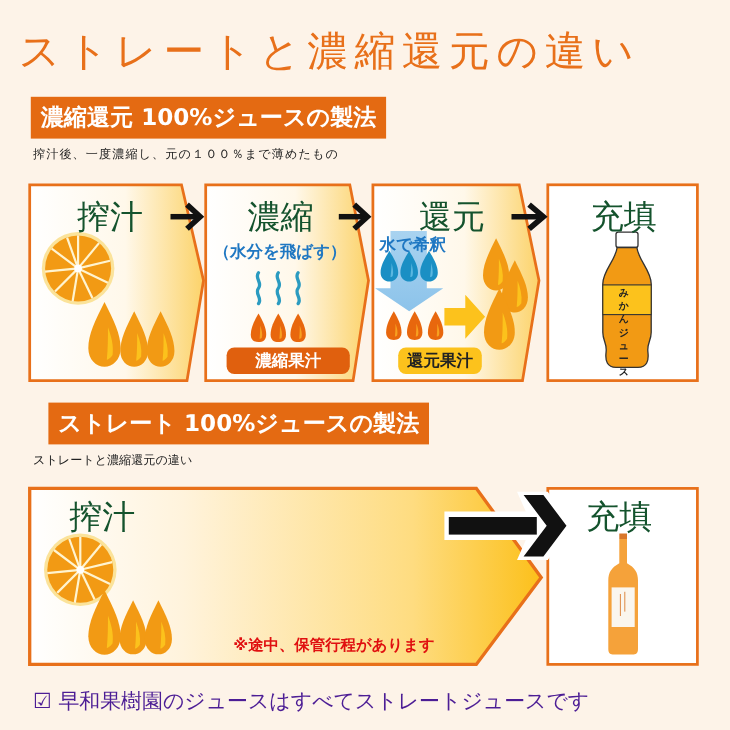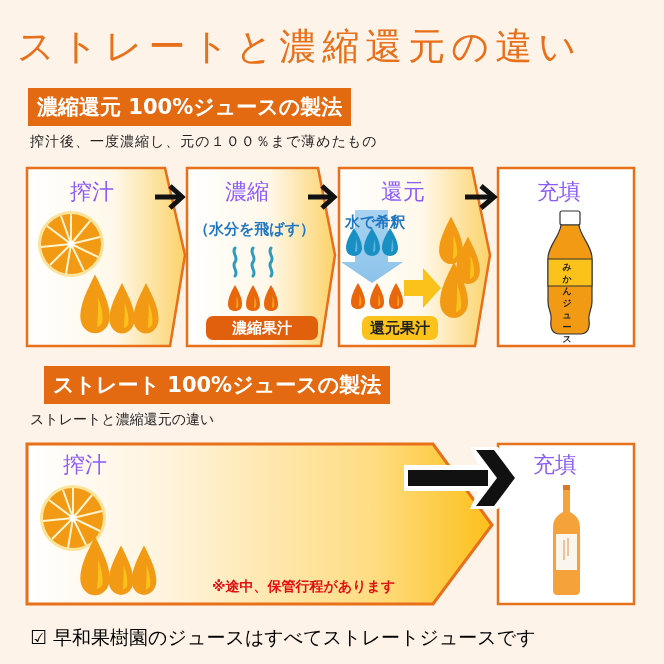--- a/index.html
+++ b/index.html
@@ -1,30 +1,30 @@
 <!DOCTYPE html>
 <html><head>
 <meta charset="utf-8">
 <style>
   * { margin:0; padding:0; box-sizing:border-box; }
   html, body { width:664px; height:664px; overflow:hidden; }
   body { background:#fdf3e8; font-family:"DejaVu Sans","Liberation Sans",sans-serif; position:relative; color:#222; }
   .abs { position:absolute; }
   .title { left:0; width:599px; top:22px; text-align:center; font-size:37px; color:#e8701a; letter-spacing:6px; font-family:"DejaVu Serif","Liberation Serif",serif; }
   .hbar { background:#e46a12; color:#fff; font-weight:bold; font-size:21px; padding:0 9px; line-height:38px; white-space:nowrap; }
-  .sub { font-size:14px; color:#222; white-space:nowrap; }
+  .sub { font-size:11px; color:#222; white-space:nowrap; }
   .sub.wide { letter-spacing:1px; }
   svg.stage { position:absolute; left:0; top:0; }
-  .lbl { font-size:22px; color:#8b5cf6; white-space:nowrap; font-family:"DejaVu Sans","Liberation Sans",sans-serif; }
+  .lbl { font-size:30px; color:#14532d; white-space:nowrap; font-family:"DejaVu Sans","Liberation Sans",sans-serif; }
   .blue { color:#1f77c2; font-weight:bold; font-size:15px; white-space:nowrap; }
   .pill { font-weight:bold; font-size:15px; text-align:center; border-radius:7px; line-height:24px; white-space:nowrap; }
   .pill.orange { background:#e0600e; color:#fff; }
   .pill.yellow { background:#fcc21c; color:#222; }
   .note { color:#e01010; font-weight:bold; font-size:14px; white-space:nowrap; }
-  .footer { left:30px; top:625px; font-size:19px; color:#000000; white-space:nowrap; }
+  .footer { left:30px; top:625px; font-size:19px; color:#4c1d95; white-space:nowrap; }
   .bottle-label { font-size:9px; font-weight:bold; color:#222; text-align:center; line-height:12px; }
 </style>
 </head>
 <body>
 
 <div class="abs title">ストレートと濃縮還元の違い</div>
 
 <div class="abs hbar" style="left:28px; top:88px;">濃縮還元 100%ジュースの製法</div>
 <div class="abs sub wide" style="left:30px; top:133px;">搾汁後、一度濃縮し、元の１００％まで薄めたもの</div>
 

